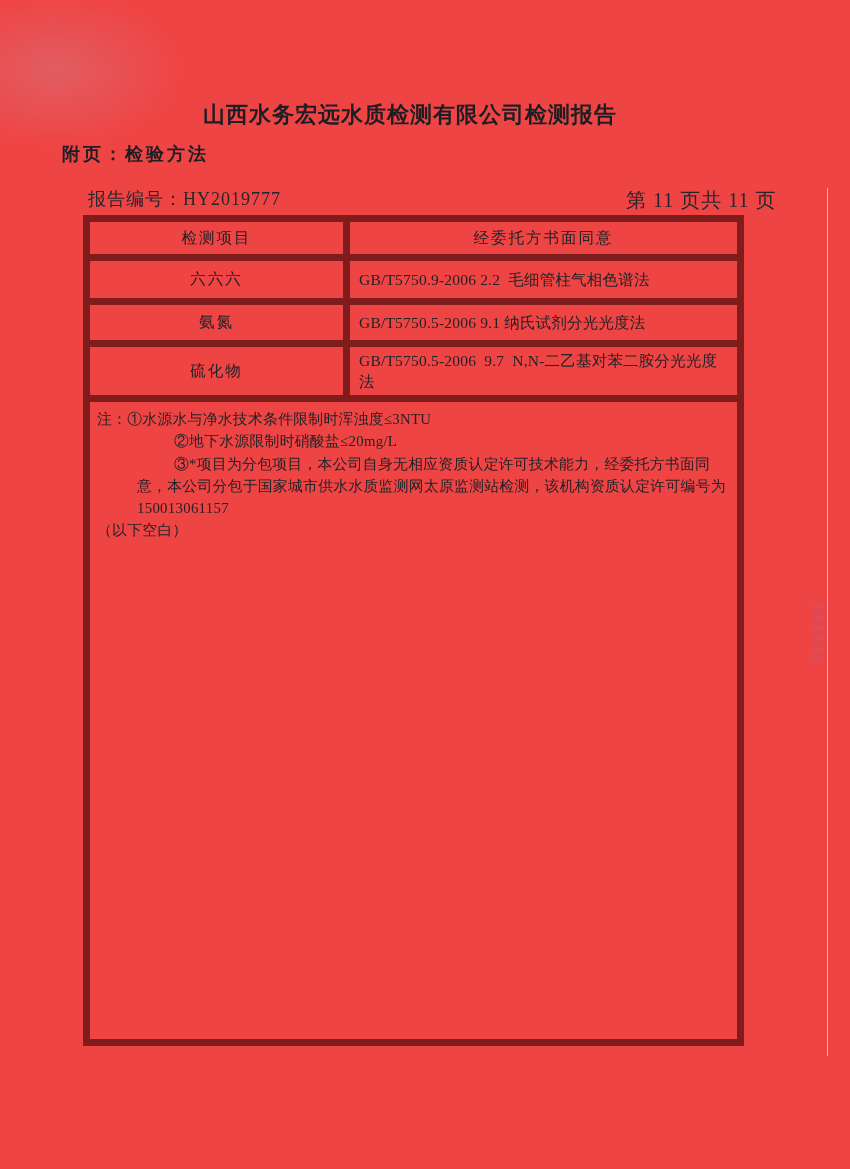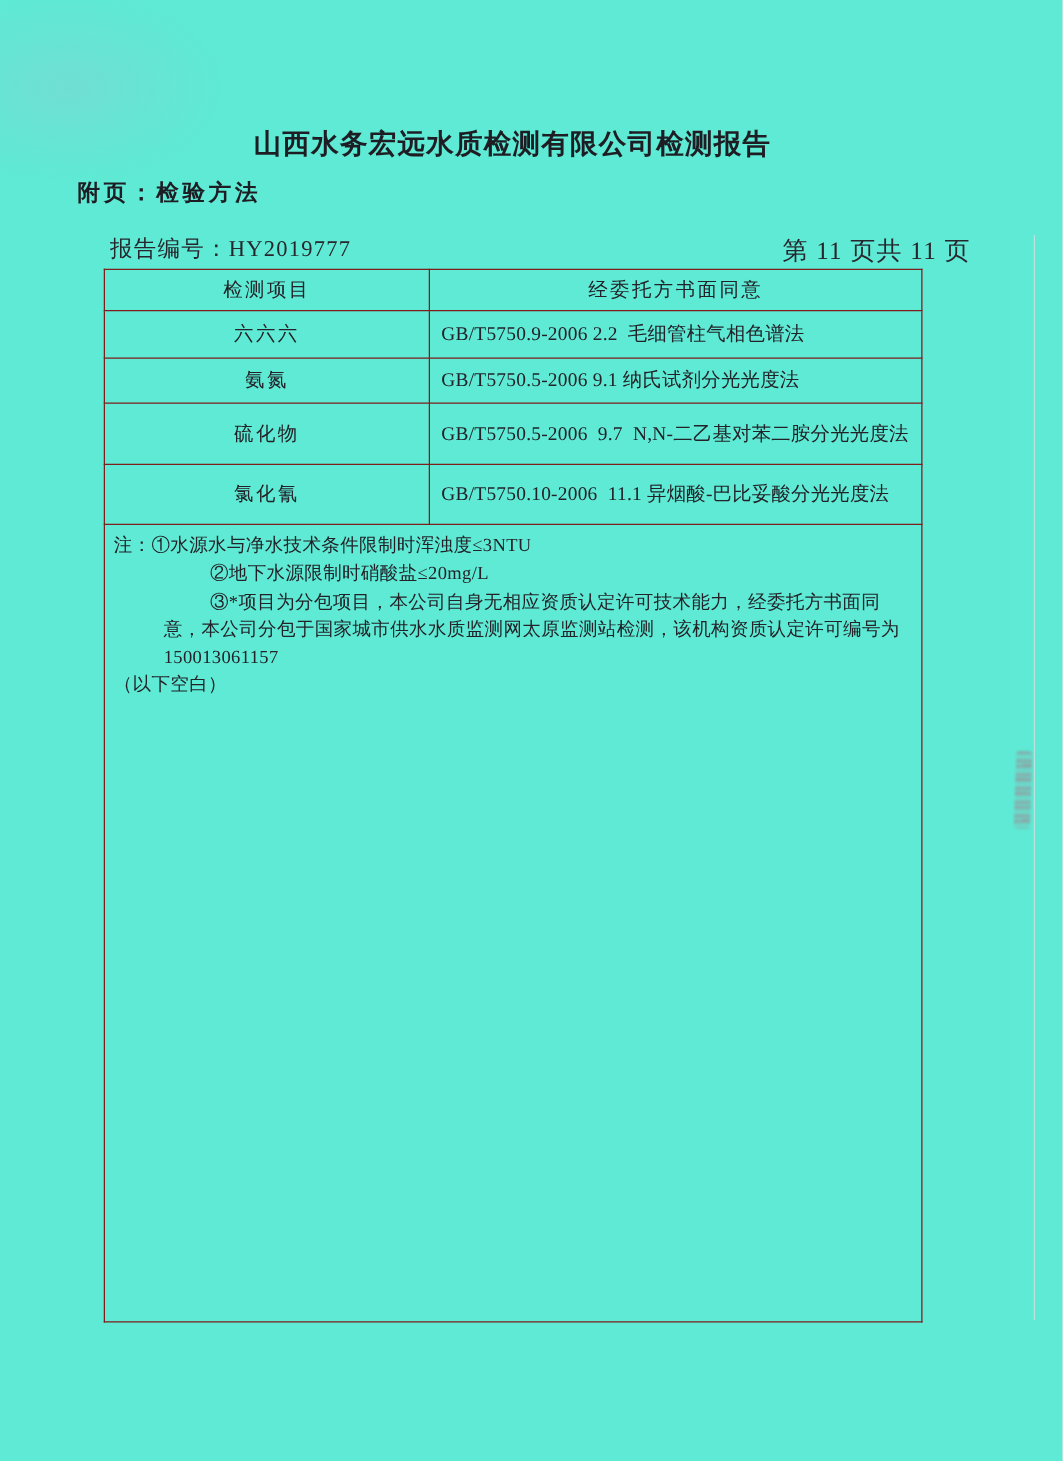--- a/index.html
+++ b/index.html
@@ -1,20 +1,20 @@
 <!DOCTYPE html>
 <html><head>
 <meta charset="utf-8">
 <style>
   html,body { margin:0; padding:0; background:#e9e9ec; }
   .paper {
     position:relative;
     width:850px; height:1169px;
     margin:0 auto;
-    background:#5eead4;
+    background:#ef4444;
     overflow:hidden;
     font-family:"Liberation Serif","DejaVu Serif",serif;
     color:#26262c;
   }
   .scan-corner-noise {
     position:absolute; left:0; top:0; width:300px; height:200px;
     background:radial-gradient(ellipse 180px 110px at 55px 70px, rgba(176,182,205,0.22), rgba(176,182,205,0.0) 70%);
     pointer-events:none;
   }
   .scan-edge-line {
@@ -44,21 +44,21 @@
   }
   table.methods {
     position:absolute; top:215px; left:83px;
     width:654px;
     border-collapse:collapse; table-layout:fixed;
     font-size:15.5px; letter-spacing:0.2px; color:#222228;
   }
   table.methods col.c1 { width:260px; }
   table.methods col.c2 { width:394px; }
   table.methods th, table.methods td {
-    border:1px solid #7f1d1d;
+    border:7px solid #7f1d1d;
     font-weight:normal;
     overflow:hidden;
   }
   table.methods { border:1.5px solid #34353b; }
   th.hdr { height:30px; text-align:center; letter-spacing:2px; }
   td.item-cell { text-align:center; letter-spacing:2px; }
   td.std-cell {
     text-align:left; padding:2px 8px 2px 9px;
     line-height:21px; white-space:pre-wrap;
   }
@@ -119,24 +119,20 @@
         <td class="std-cell">GB/T5750.9-2006 2.2  毛细管柱气相色谱法</td>
       </tr>
       <tr class="r2">
         <td class="item-cell">氨氮</td>
         <td class="std-cell">GB/T5750.5-2006 9.1 纳氏试剂分光光度法</td>
       </tr>
       <tr class="r3">
         <td class="item-cell">硫化物</td>
         <td class="std-cell">GB/T5750.5-2006  9.7  N,N-二乙基对苯二胺分光光度法</td>
       </tr>
-      <tr class="r4">
-        <td class="item-cell">氯化氰</td>
-        <td class="std-cell">GB/T5750.10-2006  11.1 异烟酸-巴比妥酸分光光度法</td>
-      </tr>
       <tr>
         <td class="notes-cell" colspan="2">
           <p class="note-line">注：①水源水与净水技术条件限制时浑浊度≤3NTU</p>
           <p class="note-line indent">②地下水源限制时硝酸盐≤20mg/L</p>
           <p class="note-line indent">③*项目为分包项目，本公司自身无相应资质认定许可技术能力，经委托方书面同意，本公司分包于国家城市供水水质监测网太原监测站检测，该机构资质认定许可编号为 150013061157</p>
           <p class="note-line">（以下空白）</p>
         </td>
       </tr>
     </tbody>
   </table>

